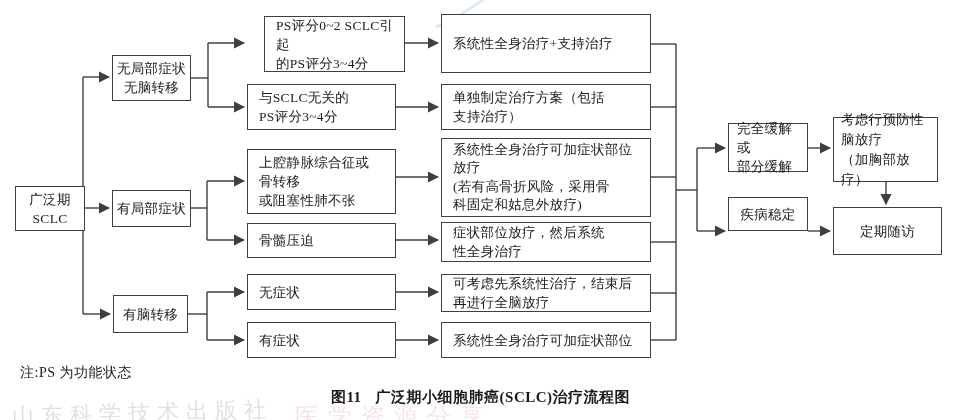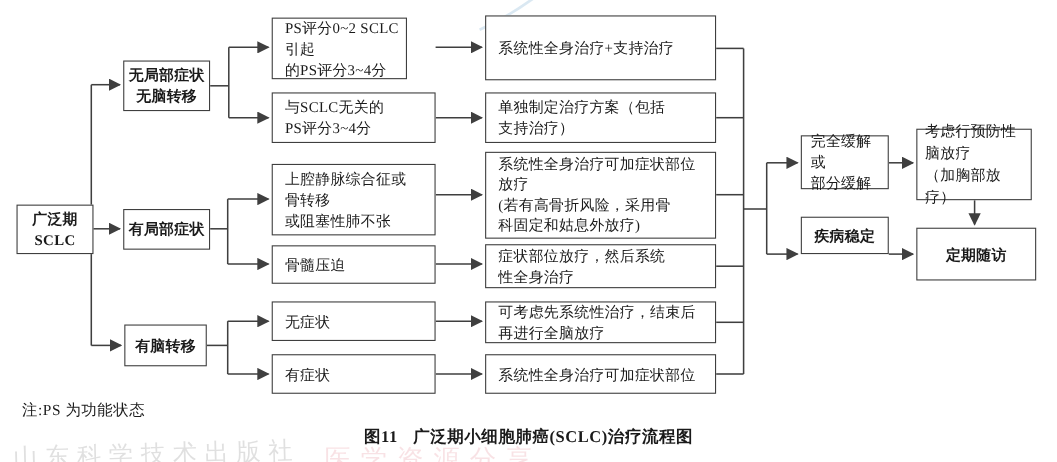--- a/index.html
+++ b/index.html
@@ -10,21 +10,21 @@
     color:#1a1a1a;
   }
   .wires{position:absolute;left:0;top:0;width:961px;height:420px;}
   .bx{
     position:absolute;box-sizing:border-box;
     border:1.4px solid #3f3f3f;background:#ffffff;
     display:flex;flex-direction:column;justify-content:center;
     font-size:13.5px;line-height:19px;white-space:pre-line;
     letter-spacing:0.3px;
   }
-  .center{align-items:center;text-align:center;font-weight:bold;}
+  .center{align-items:center;text-align:center;}
   .left{align-items:flex-start;text-align:left;padding-left:11px;padding-right:3px;}
   .tight{line-height:18.5px;}
   .note{
     position:absolute;left:20px;top:364px;font-size:14px;letter-spacing:0.5px;
   }
   .caption{
     position:absolute;left:0;top:388px;width:961px;text-align:center;
     font-size:15px;font-weight:bold;letter-spacing:0.5px;
   }
   .caption .pfx{margin-right:14px;text-align:right;}
@@ -100,21 +100,21 @@
   </svg>
 
   <div class="bx center" style="left:15px;top:186px;width:70px;height:45px">广泛期
 SCLC</div>
 
   <div class="bx center" style="left:112px;top:55px;width:79px;height:46px">无局部症状
 无脑转移</div>
   <div class="bx center" style="left:112px;top:190px;width:79px;height:37px">有局部症状</div>
   <div class="bx center" style="left:113px;top:295px;width:75px;height:38px">有脑转移</div>
 
-  <div class="bx left" style="left:247px;top:16px;width:123px;height:56px">PS评分0~2 SCLC引起
+  <div class="bx left" style="left:264px;top:16px;width:141px;height:56px">PS评分0~2 SCLC引起
 的PS评分3~4分</div>
   <div class="bx left" style="left:247px;top:84px;width:149px;height:46px">与SCLC无关的
 PS评分3~4分</div>
   <div class="bx left" style="left:247px;top:149px;width:149px;height:65px">上腔静脉综合征或
 骨转移
 或阻塞性肺不张</div>
   <div class="bx left" style="left:247px;top:223px;width:149px;height:35px">骨髓压迫</div>
   <div class="bx left" style="left:247px;top:274px;width:149px;height:36px">无症状</div>
   <div class="bx left" style="left:247px;top:322px;width:149px;height:36px">有症状</div>
 

